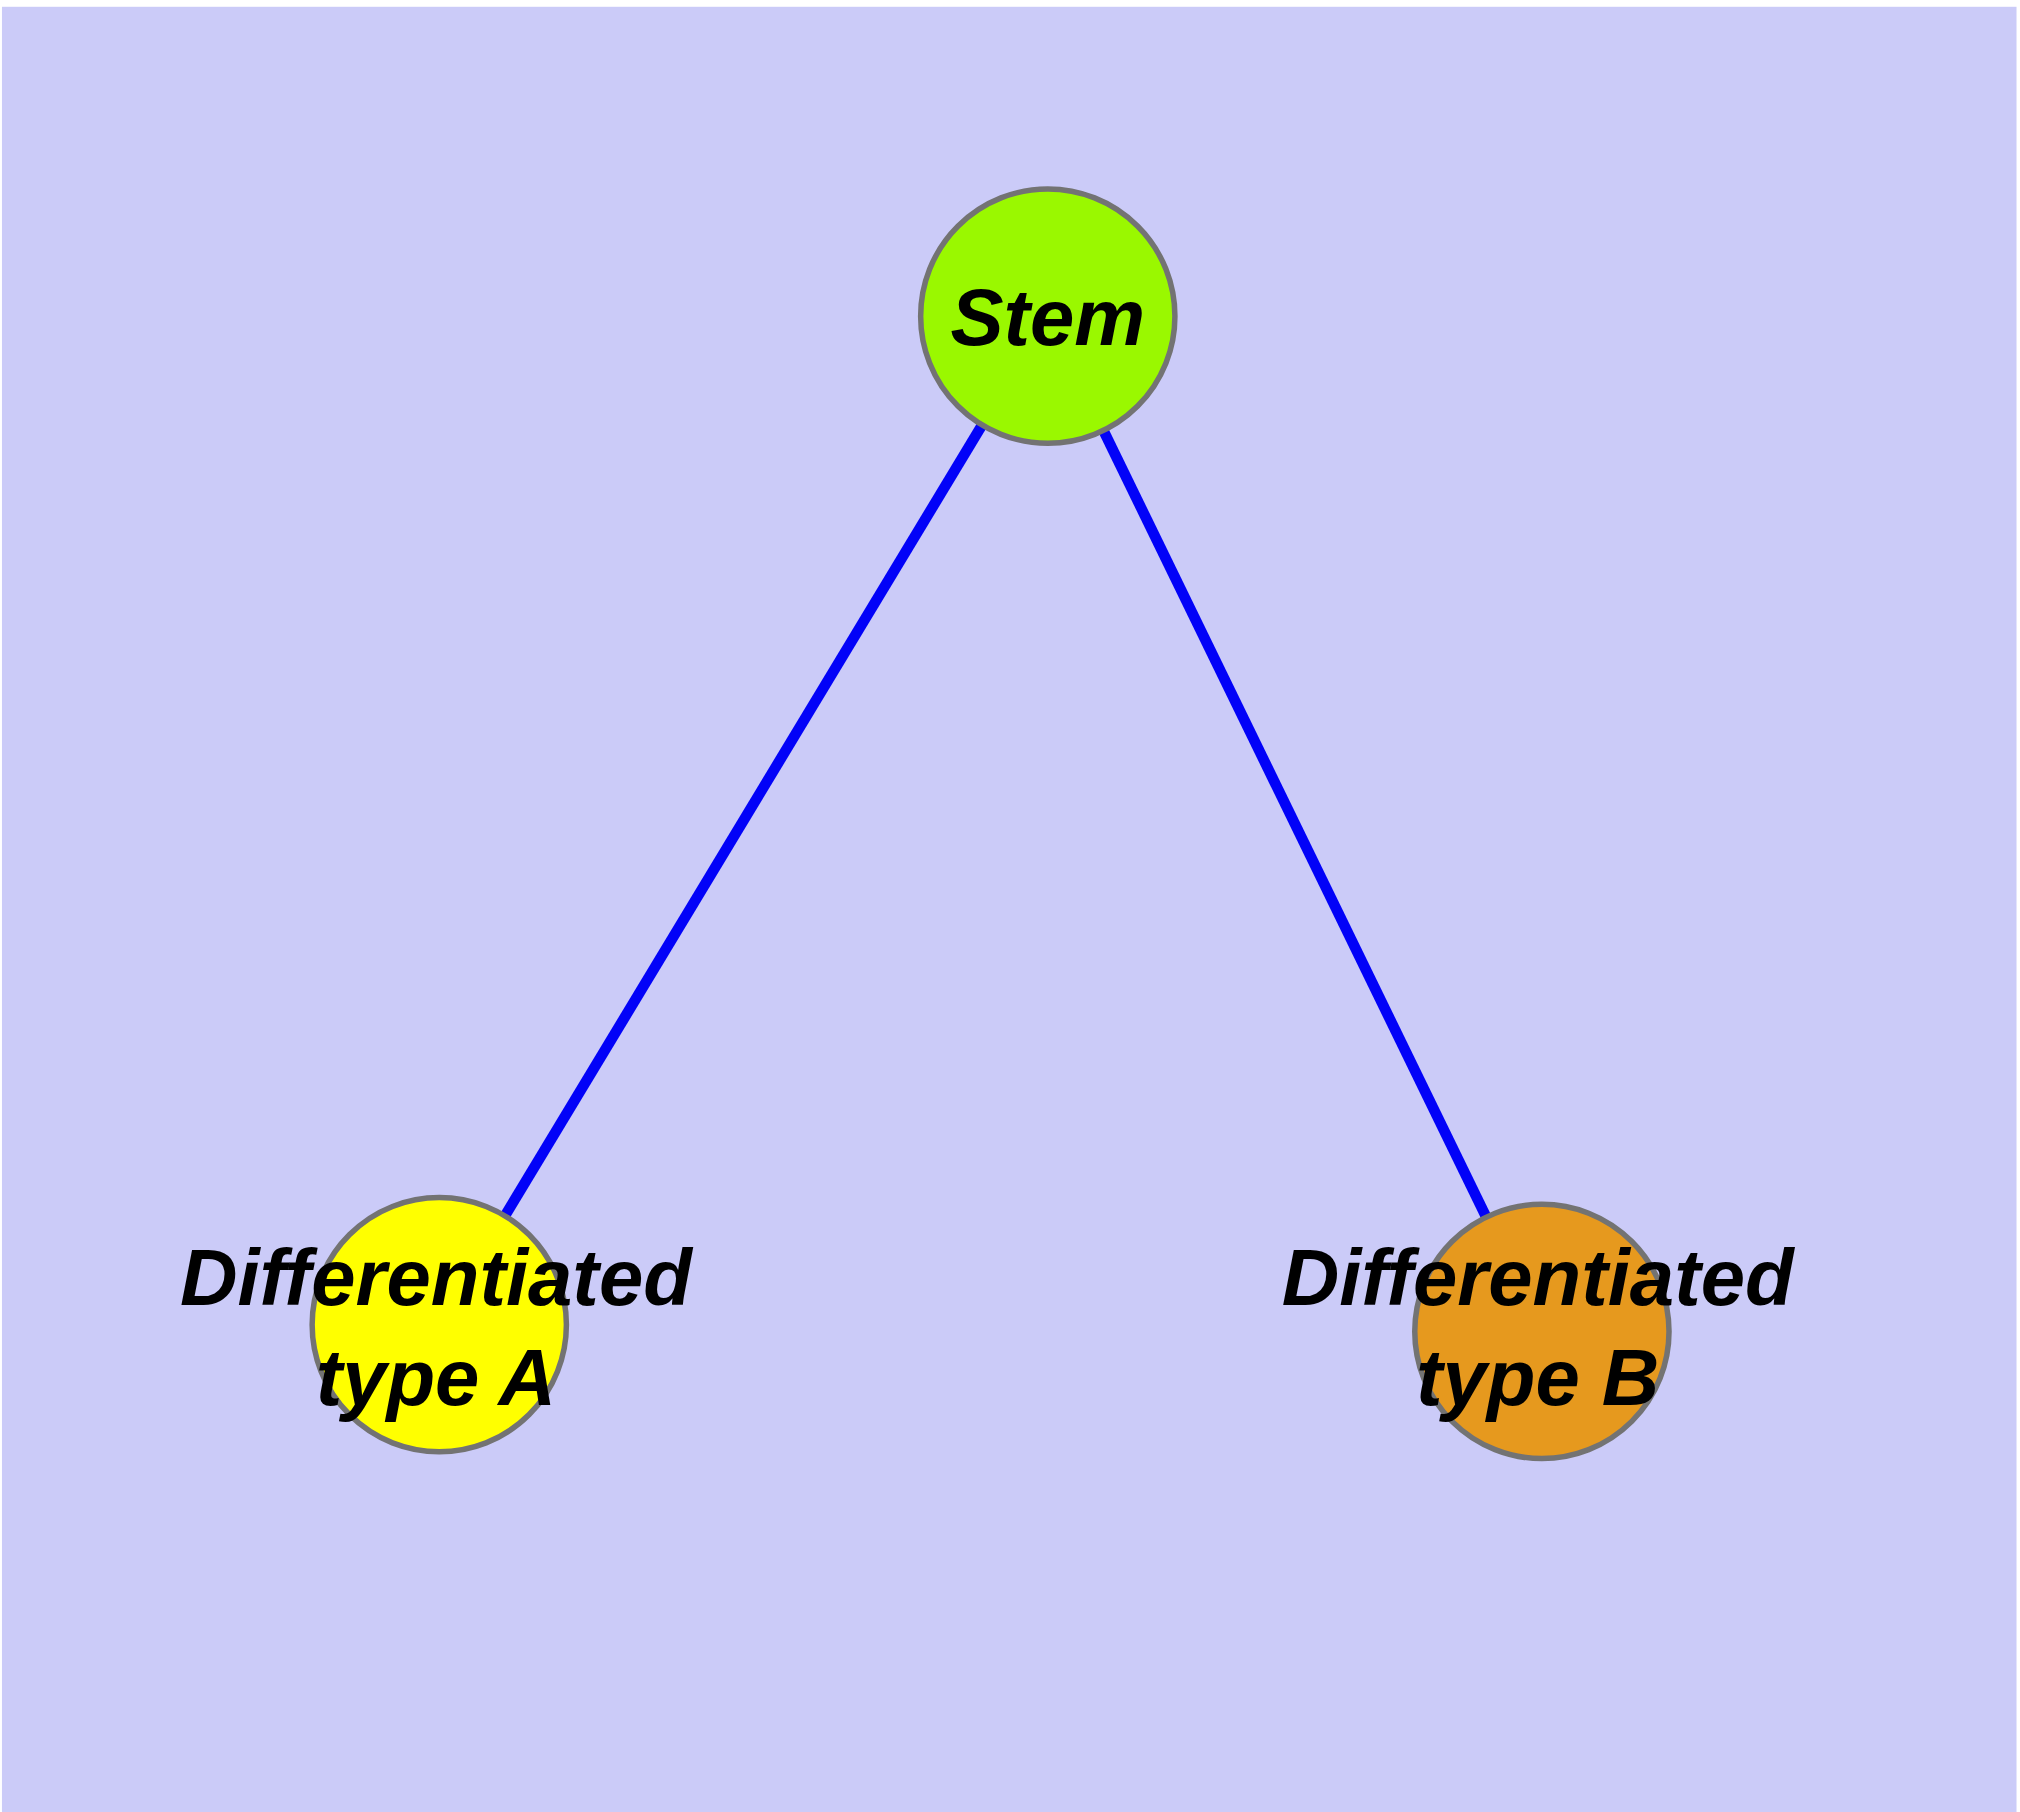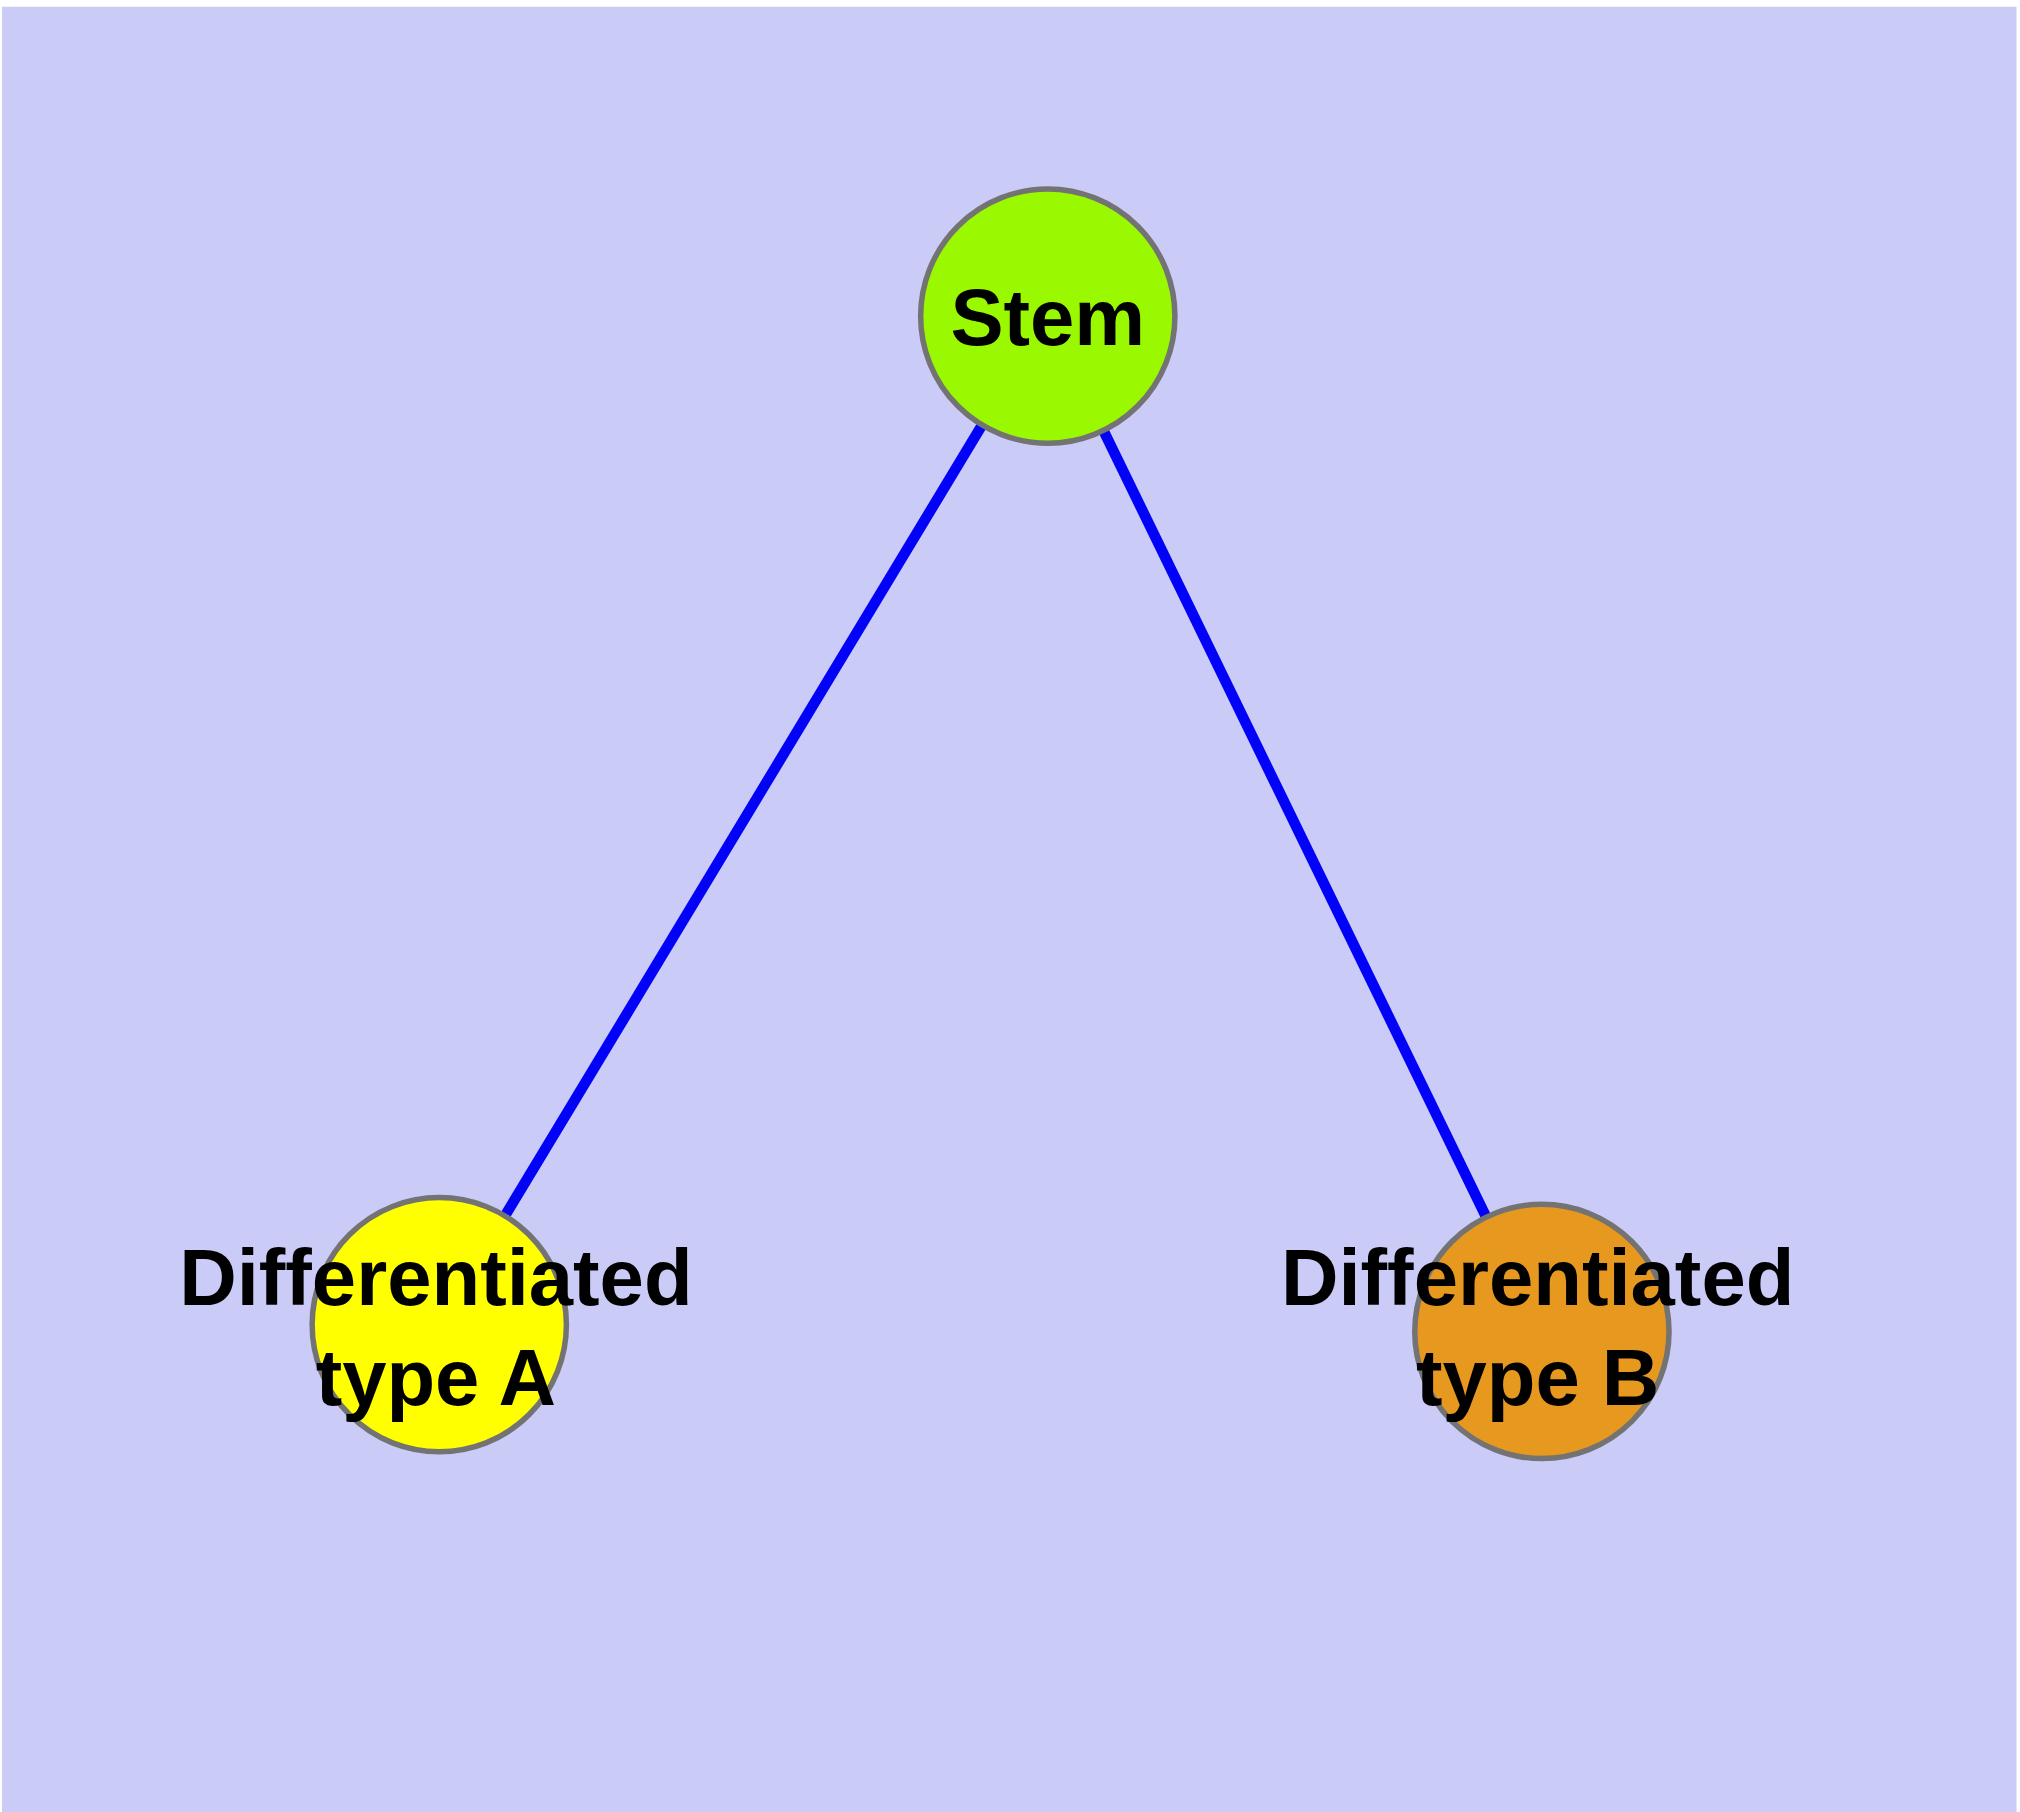--- a/index.html
+++ b/index.html
@@ -8,20 +8,21 @@
     width: 2021px;
     height: 1812px;
     background: var(--page-bg, #ffffff);
     overflow: hidden;
     font-family: "Liberation Sans", sans-serif;
   }
   #diagram-root {
     position: relative;
     width: 2021px;
     height: 1812px;
+    font-style: italic;
   }
   svg { display: block; }
   .panel {
     fill: var(--panel-bg, #CBCBF8);
   }
   .edge {
     stroke: var(--edge, #0202F8);
     stroke-width: 12.5;
     fill: none;
   }

